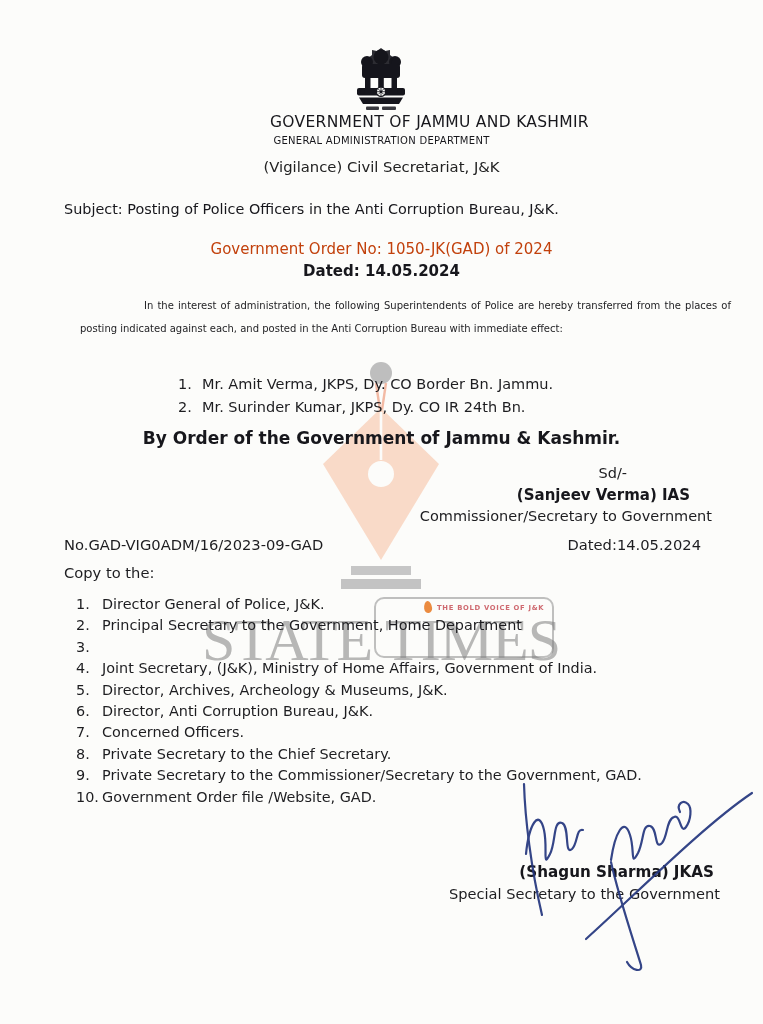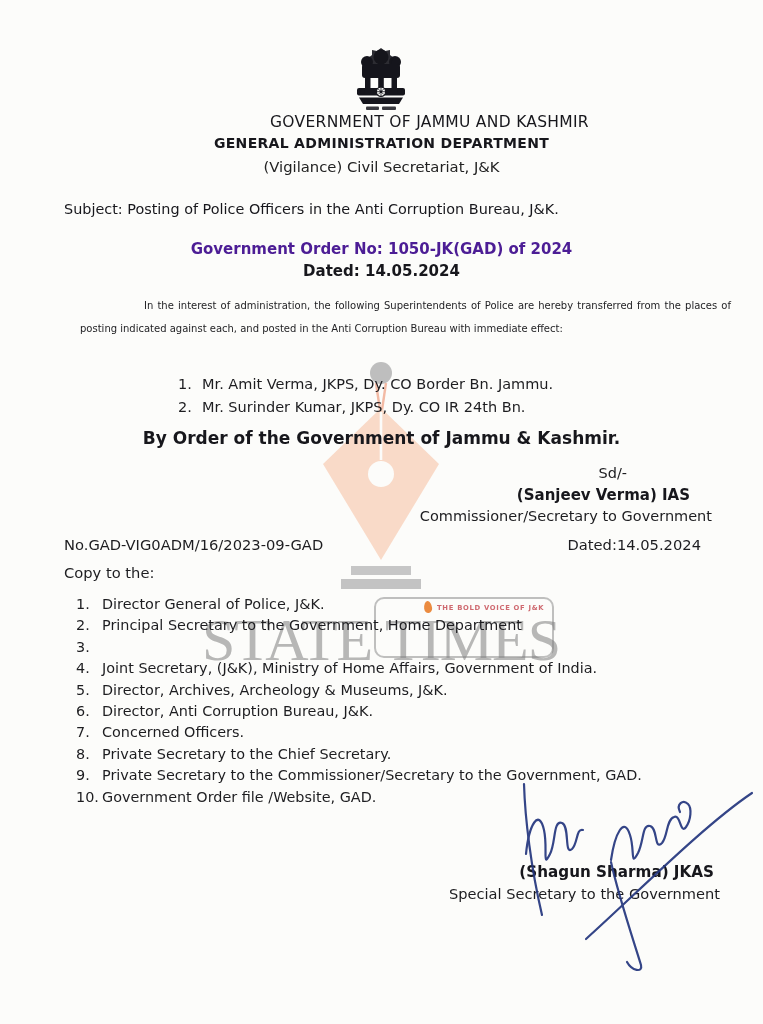--- a/index.html
+++ b/index.html
@@ -8,25 +8,25 @@
     position:relative; width:763px; height:1024px; margin:0 auto;
     background:#fcfcfa;
     font-family:"DejaVu Sans","Liberation Sans",sans-serif;
     color:#1d1d20; overflow:hidden;
   }
   .abs { position:absolute; }
   .center { left:0; width:763px; text-align:center; }
 
   
   .hdr-line1 { top:113px; font-size:15.5px; font-weight:400; letter-spacing:.3px; color:#17171c;margin-left:48px; }
-  .hdr-line2 { top:135px; font-size:14px; font-weight:700; letter-spacing:.3px; color:#17171c; }
+  .hdr-line2 { top:135px; font-size:10px; font-weight:400; letter-spacing:.3px; color:#17171c; }
   .hdr-line3 { top:158px; font-size:14.8px; color:#222; }
 
   .subject   { left:64px; top:201px; font-size:14.4px; font-weight:400; color:#17171c; }
-  .order-no  { top:240px; font-size:15px; font-weight:700; color:#4c1d95;text-align:center; }
+  .order-no  { top:240px; font-size:15px; font-weight:400; color:#c2410c;text-align:center; }
   .order-dt  { top:262px; font-size:15px; font-weight:700; color:#17171c; }
 
   .para {
     left:63px; top:294px; width:651px;
     font-size:10px; line-height:23.2px; text-align:justify; text-indent:64px;margin-left:17px;
   }
   .translist { left:178px; top:373px; font-size:14.5px; line-height:22.6px; }
   .translist .row { display:flex; }
   .translist .num { width:24px; }
 

